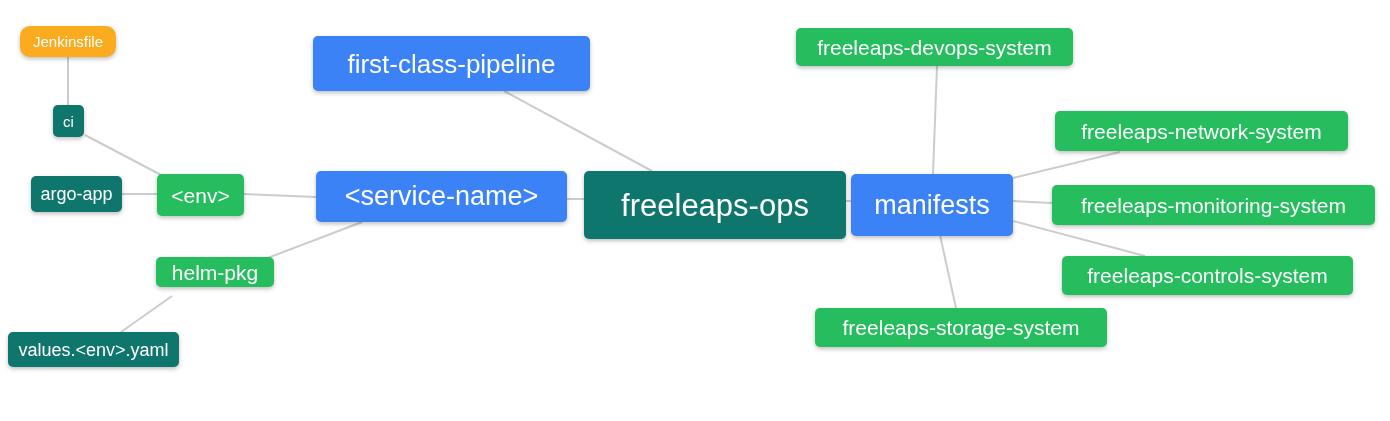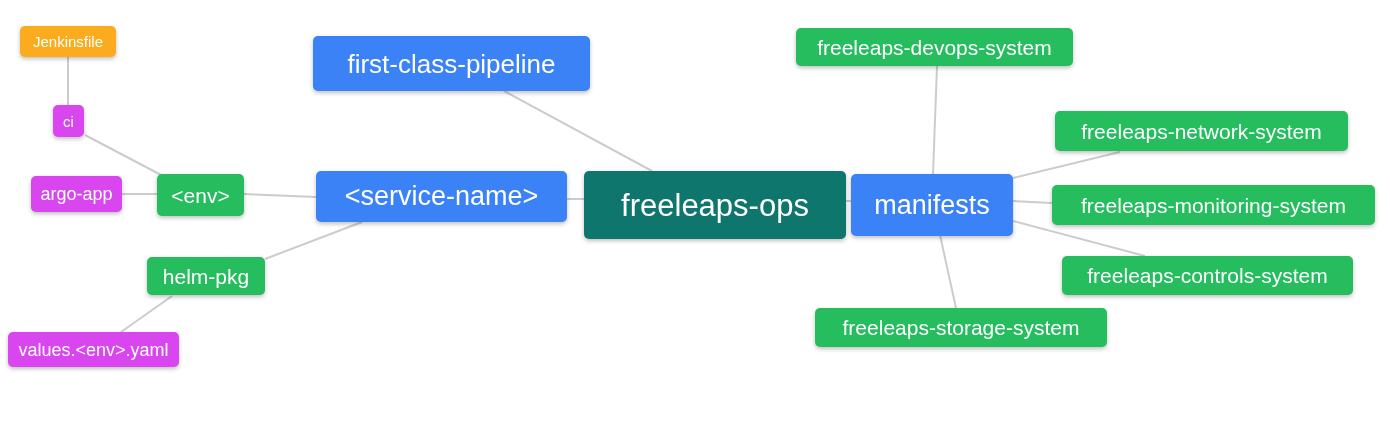--- a/index.html
+++ b/index.html
@@ -36,22 +36,22 @@
     color: #ffffff;
     border-radius: 5px;
     box-shadow: 0 2px 4px rgba(0,0,0,0.25);
     cursor: pointer;
     box-sizing: border-box;
     line-height: 1;
     user-select: none;
   }
   .node.blue   { background: #3b82f6; }
   .node.green  { background: #25bd5e; }
-  .node.red    { background: #d946ef; }
-  .node.orange { background: #fbab1e; }
+  .node.red    { background: #0f766e; }
+  .node.orange { background: #fbab1e; border-radius: 10px; }
   .node.dark   { background: #0f766e; }
 </style>
 </head>
 <body>
 
 <div class="canvas">
 
   <svg class="edges" width="1390" height="421" aria-hidden="true">
     <line x1="68" y1="57" x2="68" y2="105"></line>
     <line x1="85" y1="135" x2="163" y2="176"></line>
@@ -70,21 +70,21 @@
   </svg>
 
   <div class="node orange" style="left:20px;  top:26px;  width:96px;  height:31px; font-size:15px;">Jenkinsfile</div>
 
   <div class="node red" style="left:53px;  top:105px; width:31px;  height:32px; font-size:15px;">ci</div>
 
   <div class="node red" style="left:31px;  top:176px; width:91px;  height:36px; font-size:18px;">argo-app</div>
 
   <div class="node green" style="left:157px; top:174px; width:87px;  height:42px; font-size:21px;">&lt;env&gt;</div>
 
-  <div class="node green" style="left:147px; top:257px; width:118px; height:38px; font-size:21px;">helm-pkg</div>
+  <div class="node green" style="left:156px; top:257px; width:118px; height:30px; font-size:21px;">helm-pkg</div>
 
   <div class="node red" style="left:8px;   top:332px; width:171px; height:35px; font-size:18px;">values.&lt;env&gt;.yaml</div>
 
   <div class="node blue" style="left:313px; top:36px;  width:277px; height:55px; font-size:26px;">first-class-pipeline</div>
 
   <div class="node blue" style="left:316px; top:171px; width:251px; height:51px; font-size:27px;">&lt;service-name&gt;</div>
 
   <div class="node dark" style="left:584px; top:171px; width:262px; height:68px; font-size:31px;">freeleaps-ops</div>
 
   <div class="node blue" style="left:851px; top:174px; width:162px; height:62px; font-size:27px;">manifests</div>

